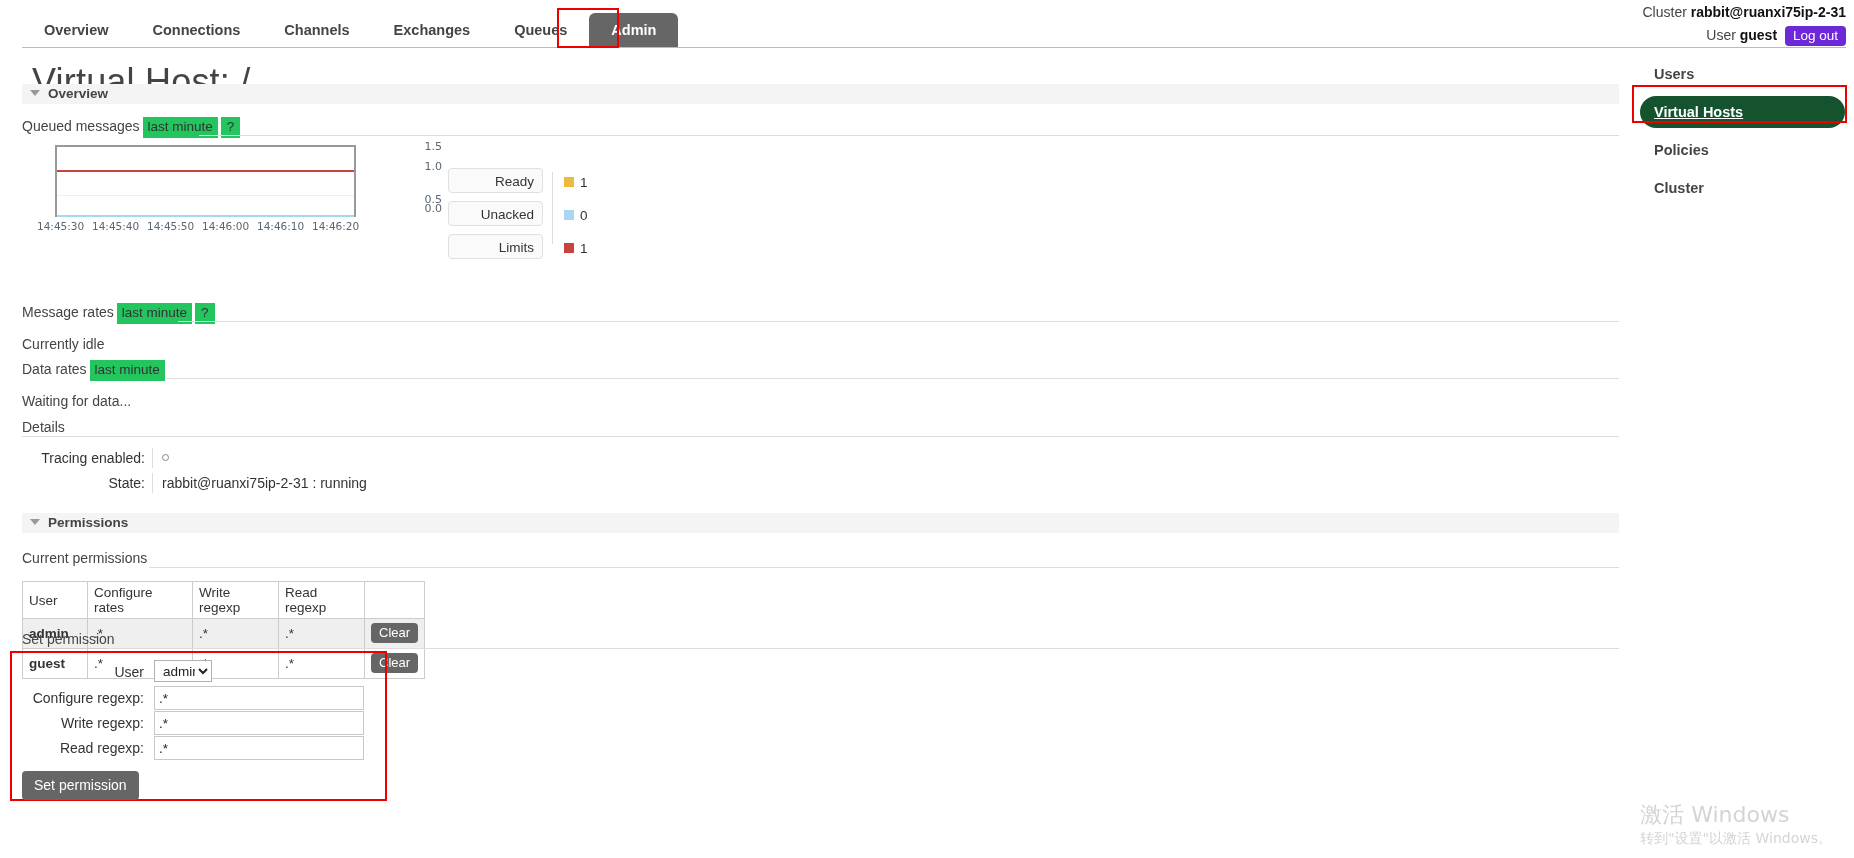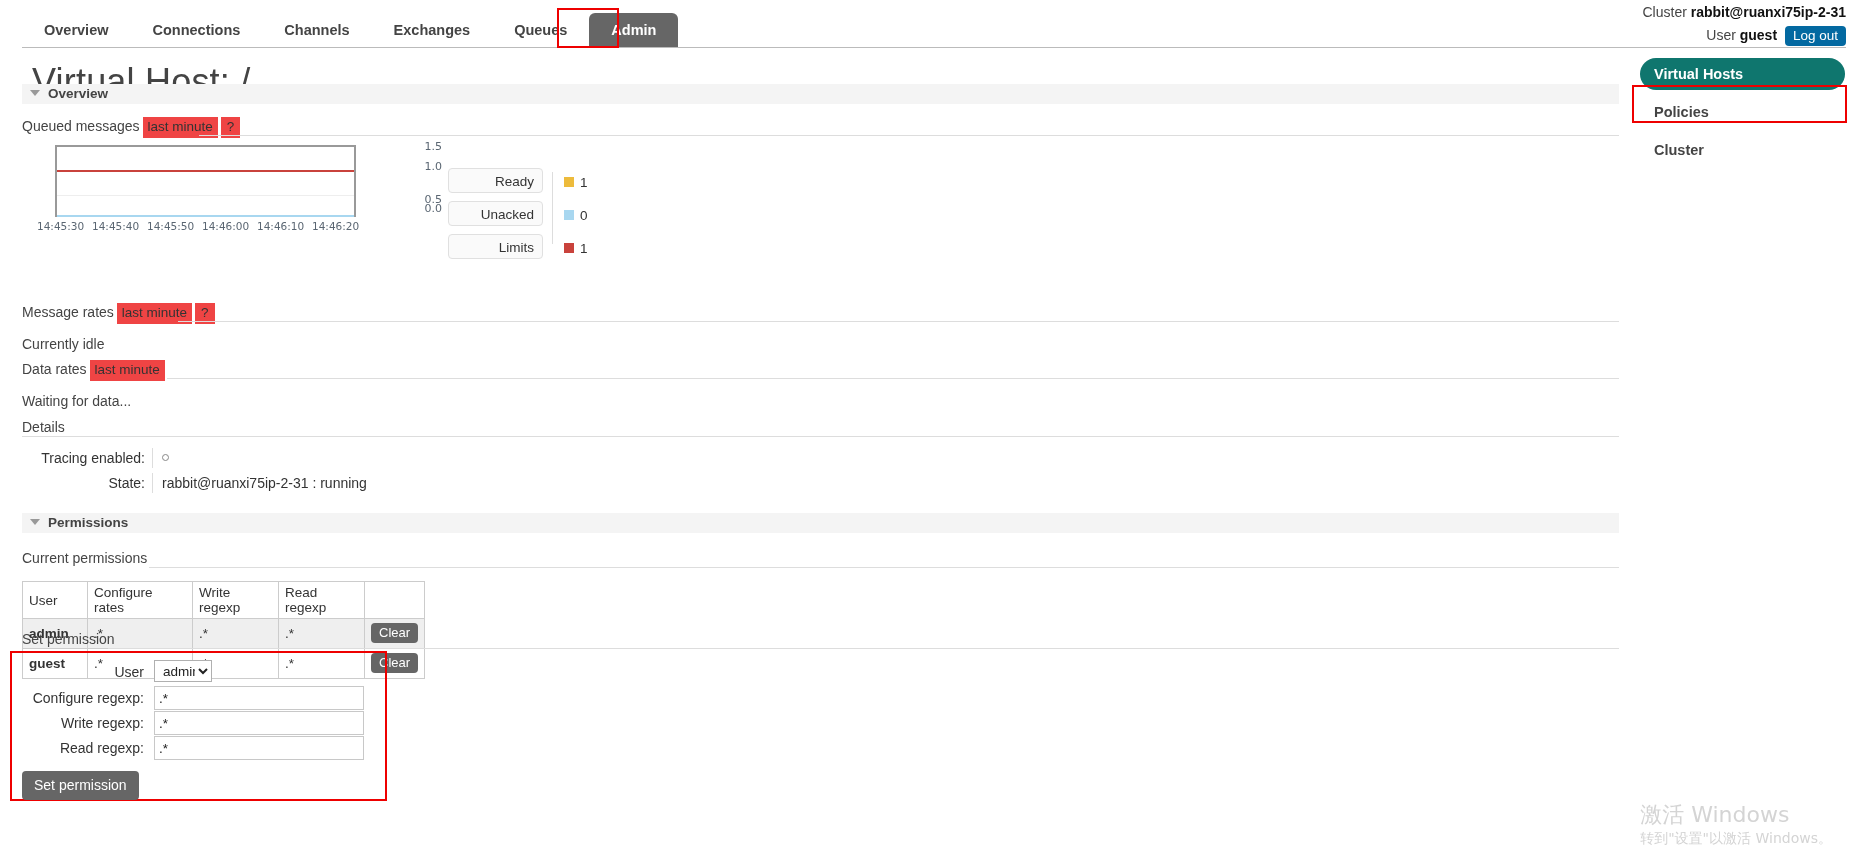--- a/index.html
+++ b/index.html
@@ -39,21 +39,21 @@
     right: 8px;
     top: 26px;
     font-size: 14px;
     color: #444;
     text-align: right;
     white-space: nowrap;
   }
   #user-info .strong { font-weight: bold; color: #111; }
   .logout-btn {
     display: inline-block;
-    background: #0369a1;
+    background: #6d28d9;
     color: #ffffff;
     border: none;
     border-radius: 4px;
     padding: 2px 8px 3px 8px;
     font-size: 13.5px;
     font-family: "Liberation Sans", sans-serif;
     margin-left: 4px;
     cursor: pointer;
     vertical-align: middle;
   }
@@ -146,21 +146,21 @@
     left: 22px;
     font-size: 14px;
     color: #444;
     white-space: nowrap;
     height: 18px;
     line-height: 18px;
   }
   .subhead .label { color: #444; }
   .chip {
     display: inline-block;
-    background: #ef4444;
+    background: #22c55e;
     padding: 1px 5px 2px 5px;
     margin-left: 3px;
     font-size: 13.5px;
     color: #333;
     cursor: pointer;
   }
   .chip.q { padding: 1px 6px 2px 6px; }
   .rule {
     position: absolute;
     height: 1px;
@@ -428,22 +428,23 @@
     font-size: 14.5px;
     font-weight: bold;
     color: #444444;
     padding-left: 14px;
     margin-bottom: 6px;
     border-radius: 16px;
     cursor: pointer;
     white-space: nowrap;
   }
   .side-item.active {
-    background: #0f766e;
+    background: #14532d;
     color: #ffffff;
+    text-decoration: underline;
   }
   #vhost-annot {
     position: absolute;
     left: 1632px;
     top: 85px;
     width: 215px;
     height: 38px;
     border: 2px solid #ee0000;
     box-sizing: border-box;
     pointer-events: none;
@@ -639,20 +640,21 @@
 <div class="form-row" style="top:736px;">
   <div class="form-label">Read regexp:</div>
   <div class="form-field">
     <input class="regex-input" type="text" value=".*" style="">
   </div>
 </div>
 
 <button id="set-perm-btn">Set permission</button>
 
 <div id="sidebar">
+  <div class="side-item">Users</div>
   <div class="side-item active">Virtual Hosts</div>
   <div class="side-item">Policies</div>
   <div class="side-item">Cluster</div>
 </div>
 <div id="vhost-annot"></div>
 
 <div id="watermark">
   <div id="wm-title">激活 Windows</div>
   <div id="wm-sub">转到"设置"以激活 Windows。</div>
 </div>

